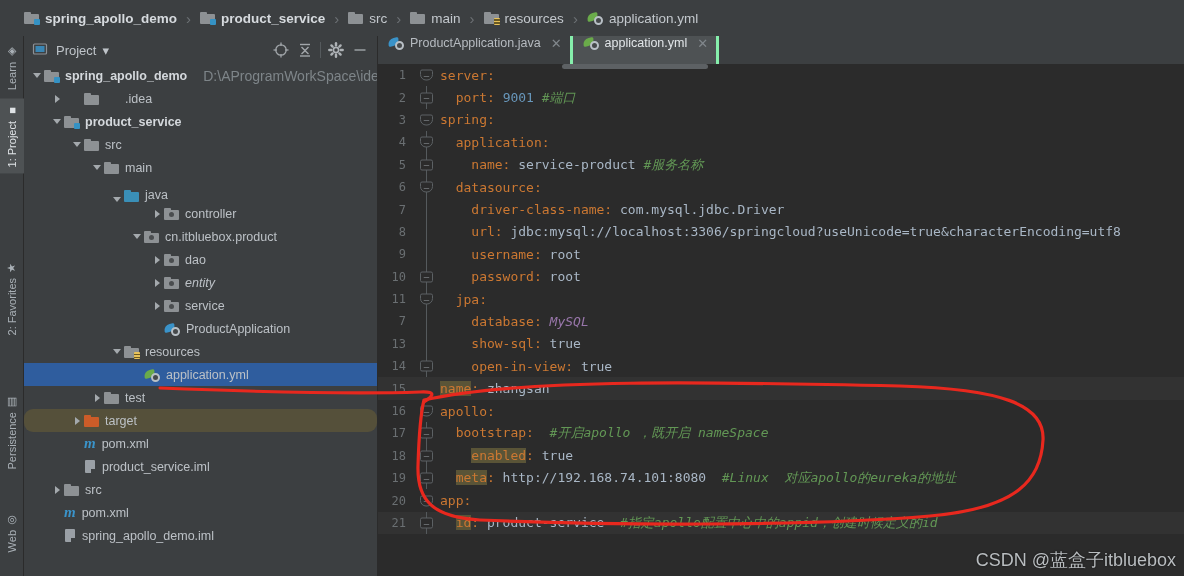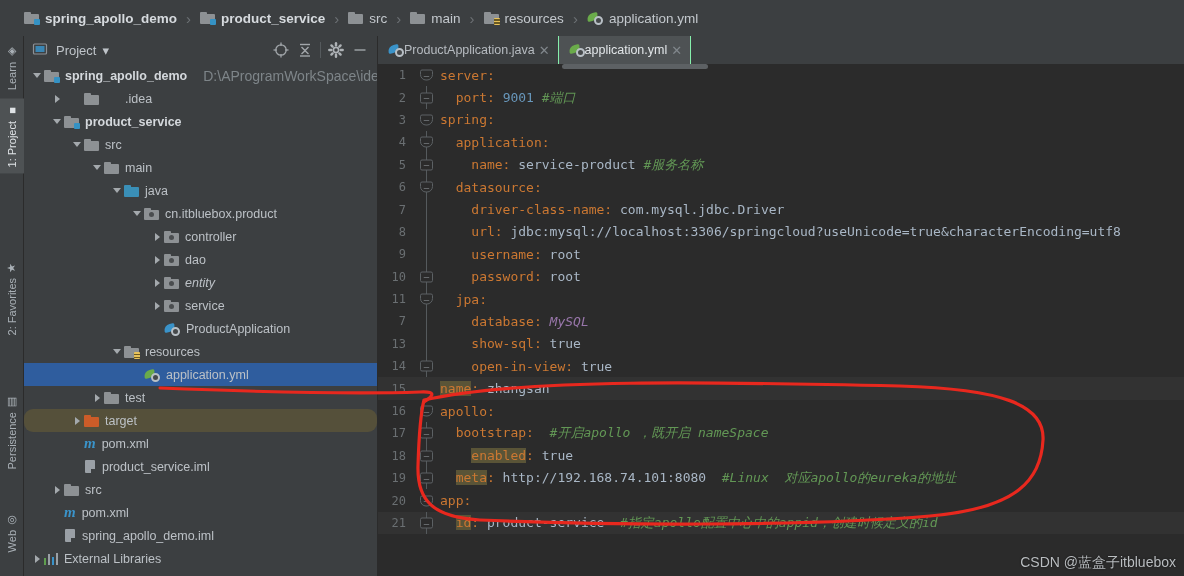--- a/index.html
+++ b/index.html
@@ -145,23 +145,23 @@
   .tlabel.bold { font-weight:bold; color:#d4d8dc; }
   .tpath { margin-left:16px; color:#7e8589; font-size:14px; }
 
   
   #editor-area {
     position:absolute; left:378px; top:36px; width:806px; height:540px;
     background:#2b2b2b;
   }
   #tabs { height:28px; display:flex; background:#3c3f41; }
   .etab {
-    display:flex; align-items:center; 
+    display:flex; align-items:flex-start; gap:6px;
     padding:0 8px 0 10px; font-size:12.5px; color:#b6bbc0;
-    border-right:1px solid #86efac;
+    border-right:3px solid #86efac;
   }
   .etab.active { background:#4e5254; color:#e2e6e9; box-shadow: inset 0 -2px 0 #4e5254; }
   .etab .x { color:#81878c; font-size:13px; margin-left:4px; }
 
   #code {
     position:absolute; top:28px; left:0; right:0; bottom:0;
     background:#2b2b2b; overflow:hidden;
   }
   #hscroll {
     position:absolute; top:0; left:184px; width:146px; height:5px;
@@ -199,21 +199,21 @@
   .enm { color:#9876aa; font-style:italic; }  
   .hlk { background:#5a5437; }
 
   
   #annot { position:absolute; left:0; top:0; width:1184px; height:576px;
            pointer-events:none; z-index:20; }
 
   
   #watermark {
     position:absolute; right:8px; bottom:4px;
-    font-size:14px; color:#b9bdc0; z-index:21;
+    font-size:18px; color:#b9bdc0; z-index:21;
     text-shadow:0 0 2px rgba(0,0,0,.6);
   }
 </style>
 </head>
 <body>
 
 <div id="breadcrumb">
     <span class="crumb">
       <span class="ic ic-folder mod">
         <span class="ft"></span>
@@ -381,49 +381,49 @@
       <div class="trow" style="padding-left: 66px;">
         <span class="tw">
           <span class="arrow down"></span>
         </span>
         <span class="ic ic-folder">
           <span class="ft"></span>
           <span class="fb"></span>
         </span>
         <span class="tlabel">main</span>
       </div>
-      <div class="trow" style="padding-left: 86px;">
+      <div class="trow" style="padding-left: 86px; align-items: flex-end;">
         <span class="tw">
           <span class="arrow down"></span>
         </span>
         <span class="ic ic-folder java">
           <span class="ft"></span>
           <span class="fb"></span>
         </span>
         <span class="tlabel">java</span>
       </div>
+      <div class="trow" style="padding-left: 126px;">
+        <span class="tw">
+          <span class="arrow right"></span>
+        </span>
+        <span class="ic ic-folder pkg">
+          <span class="ft"></span>
+          <span class="fb"></span>
+        </span>
+        <span class="tlabel">controller</span>
+      </div>
       <div class="trow" style="padding-left: 106px;">
         <span class="tw">
           <span class="arrow down"></span>
         </span>
         <span class="ic ic-folder pkg">
           <span class="ft"></span>
           <span class="fb"></span>
         </span>
         <span class="tlabel">cn.itbluebox.product</span>
-      </div>
-      <div class="trow" style="padding-left: 126px;">
-        <span class="tw">
-          <span class="arrow right"></span>
-        </span>
-        <span class="ic ic-folder pkg">
-          <span class="ft"></span>
-          <span class="fb"></span>
-        </span>
-        <span class="tlabel">controller</span>
       </div>
       <div class="trow" style="padding-left: 126px; text-align: right;">
         <span class="tw">
           <span class="arrow right"></span>
         </span>
         <span class="ic ic-folder pkg">
           <span class="ft"></span>
           <span class="fb"></span>
         </span>
         <span class="tlabel">dao</span>
@@ -520,32 +520,20 @@
         <span class="tw"></span>
         <span class="ic ic-m">m</span>
         <span class="tlabel">pom.xml</span>
       </div>
       <div class="trow" style="padding-left: 26px;">
         <span class="tw"></span>
         <span class="ic ic-iml">
           <span class="pg"></span>
         </span>
         <span class="tlabel">spring_apollo_demo.iml</span>
-      </div>
-      <div class="trow" style="padding-left: 6px;">
-        <span class="tw">
-          <span class="arrow right"></span>
-        </span>
-        <span class="ic ic-lib">
-          <i style="height:7px;background:#5f9e4f"></i>
-          <i style="height:11px;background:#9aa0a6"></i>
-          <i style="height:8px;background:#3a93c9"></i>
-          <i style="height:12px;background:#9aa0a6"></i>
-        </span>
-        <span class="tlabel">External Libraries</span>
       </div>
     </div>
 </div>
 
 <div id="editor-area">
   <div id="tabs">
       <div class="etab">
         <span class="ic ic-spring">
           <span class="leaf"></span>
           <span class="gear"></span>

